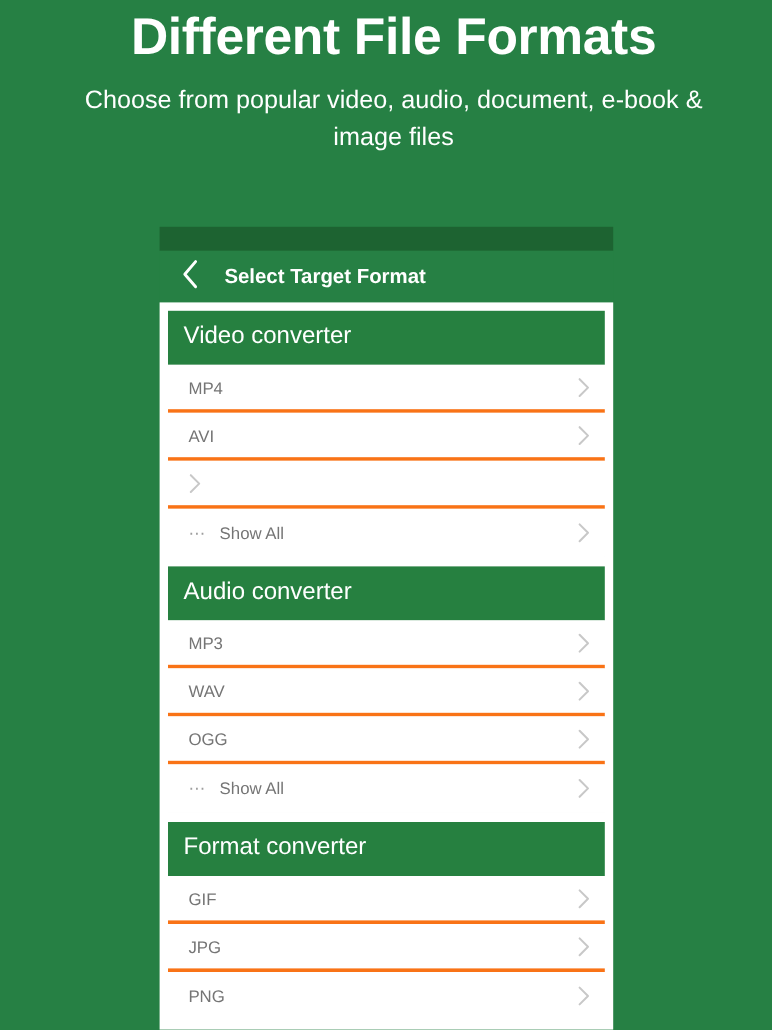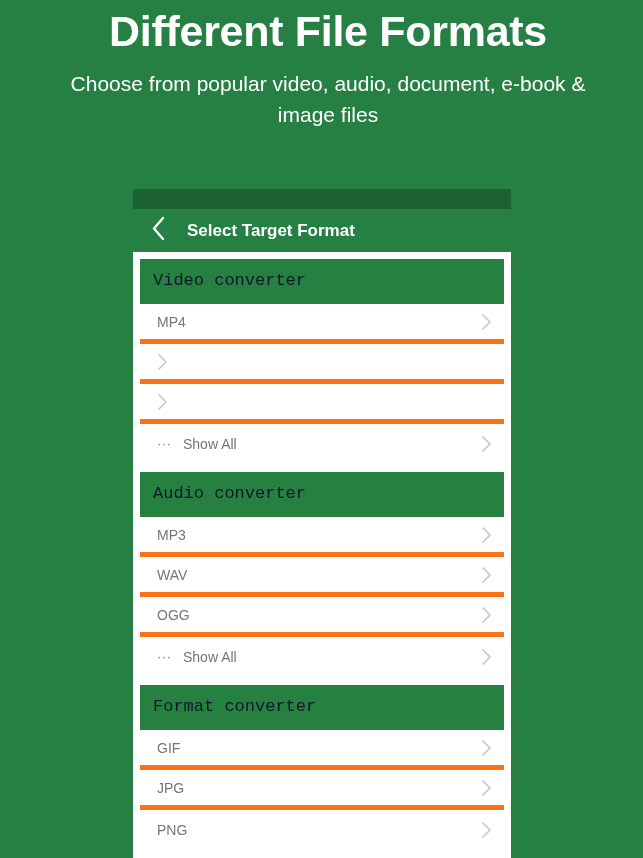--- a/index.html
+++ b/index.html
@@ -81,31 +81,30 @@
     box-sizing: border-box;
     overflow: hidden;
   }
   .section {
     background: #fafafa;
     margin-bottom: 8px;
   }
   .section-header {
     background: #268040;
     padding: 10px 13px 12px 13px;
-    font-size: 17px;
-    color: #0f172a;
+    font-size: 20px;
+    color: #ffffff;
     line-height: 23px;
-    font-family: Liberation Mono, monospace;
   }
   .row {
     height: 40px;
     display: flex;
     align-items: center;
     background: #ffffff;
-    border-bottom: 5px solid #f97316;
+    border-bottom: 3px solid #f97316;
     padding: 0 12px 0 17px;
     box-sizing: border-box;
   }
   .row:last-child {
     border-bottom: none;
   }
   .row-label {
     font-size: 14px;
     color: #757575;
     flex: 1;
@@ -153,20 +152,21 @@
           <div class="section-header">Video converter</div>
           <div class="row">
             <span class="row-label">MP4</span>
             <span class="chevron-right">
               <svg width="11" height="18" viewBox="0 0 11 18" aria-hidden="true">
                 <polyline points="2,2 9,9 2,16" fill="none" stroke="#c8c8c8" stroke-width="1.7" stroke-linecap="round" stroke-linejoin="round"></polyline>
               </svg>
             </span>
           </div>
           <div class="row">
+            <span class="row-label">AVI</span>
             <span class="chevron-right">
               <svg width="11" height="18" viewBox="0 0 11 18" aria-hidden="true">
                 <polyline points="2,2 9,9 2,16" fill="none" stroke="#c8c8c8" stroke-width="1.7" stroke-linecap="round" stroke-linejoin="round"></polyline>
               </svg>
             </span>
           </div>
           <div class="row">
             <span class="chevron-right">
               <svg width="11" height="18" viewBox="0 0 11 18" aria-hidden="true">
                 <polyline points="2,2 9,9 2,16" fill="none" stroke="#c8c8c8" stroke-width="1.7" stroke-linecap="round" stroke-linejoin="round"></polyline>

